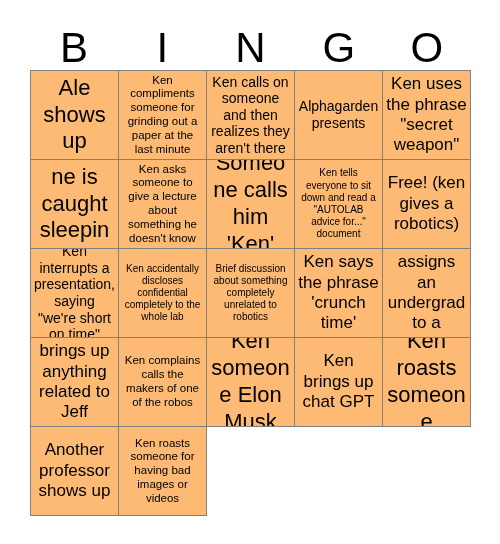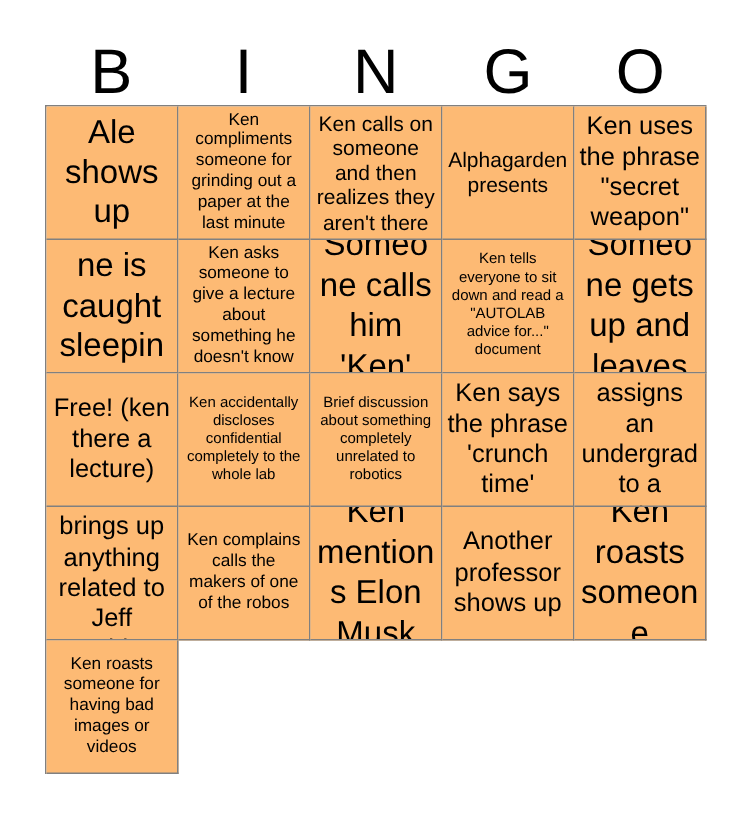--- a/index.html
+++ b/index.html
@@ -126,25 +126,25 @@
     <div class="cell sz-sm">
       <span class="cell-text">Ken asks someone to give a lecture about something he doesn't know</span>
     </div>
     <div class="cell sz-xl">
       <span class="cell-text">Someone calls him 'Ken'</span>
     </div>
 
     <div class="cell sz-xs">
       <span class="cell-text">Ken tells everyone to sit down and read a "AUTOLAB advice for..." document</span>
     </div>
-    <div class="cell sz-xl">
-      <span class="cell-text">Someone gets up and leaves</span>
+    <div class="cell sz-lg">
+      <span class="cell-text">Free! (ken gives a robotics)</span>
     </div>
-    <div class="cell sz-lg">
-      <span class="cell-text">Free! (ken there a lecture)</span>
+    <div class="cell sz-md">
+      <span class="cell-text">Ken interrupts a presentation, saying "we're short on time"</span>
     </div>
     <div class="cell sz-xs">
       <span class="cell-text">Ken accidentally discloses confidential completely to the whole lab</span>
     </div>
 
     <div class="cell sz-xs">
       <span class="cell-text">Brief discussion about something completely unrelated to robotics</span>
     </div>
     <div class="cell sz-lg">
       <span class="cell-text">Ken says the phrase 'crunch time'</span>
@@ -153,26 +153,29 @@
       <span class="cell-text">Ken assigns an undergrad to a project</span>
     </div>
     <div class="cell sz-lg">
       <span class="cell-text">Ken brings up anything related to Jeff Mahler</span>
     </div>
     <div class="cell sz-sm">
       <span class="cell-text">Ken complains calls the makers of one of the robos</span>
     </div>
 
     <div class="cell sz-xl">
-      <span class="cell-text">Ken mentions Elon Musk</span>
+      <span class="cell-text">Ken someone Elon Musk</span>
+    </div>
+    <div class="cell sz-lg">
+      <span class="cell-text">Ken brings up chat GPT</span>
+    </div>
+    <div class="cell sz-xl">
+      <span class="cell-text">Ken roasts someone</span>
     </div>
     <div class="cell sz-lg">
       <span class="cell-text">Another professor shows up</span>
-    </div>
-    <div class="cell sz-xl">
-      <span class="cell-text">Ken roasts someone</span>
     </div>
     <div class="cell sz-sm">
       <span class="cell-text">Ken roasts someone for having bad images or videos</span>
     </div>
 
   </div>
 </div>
 
 </body></html>

